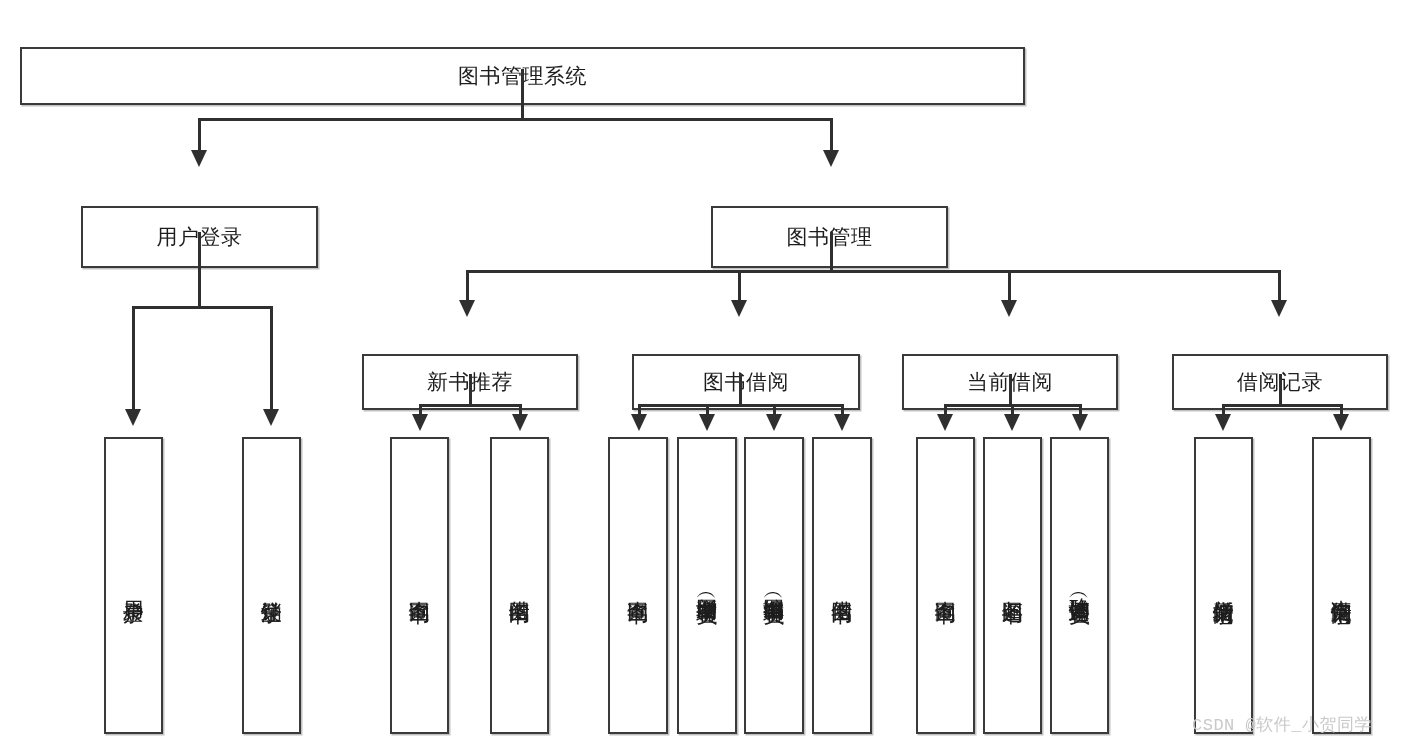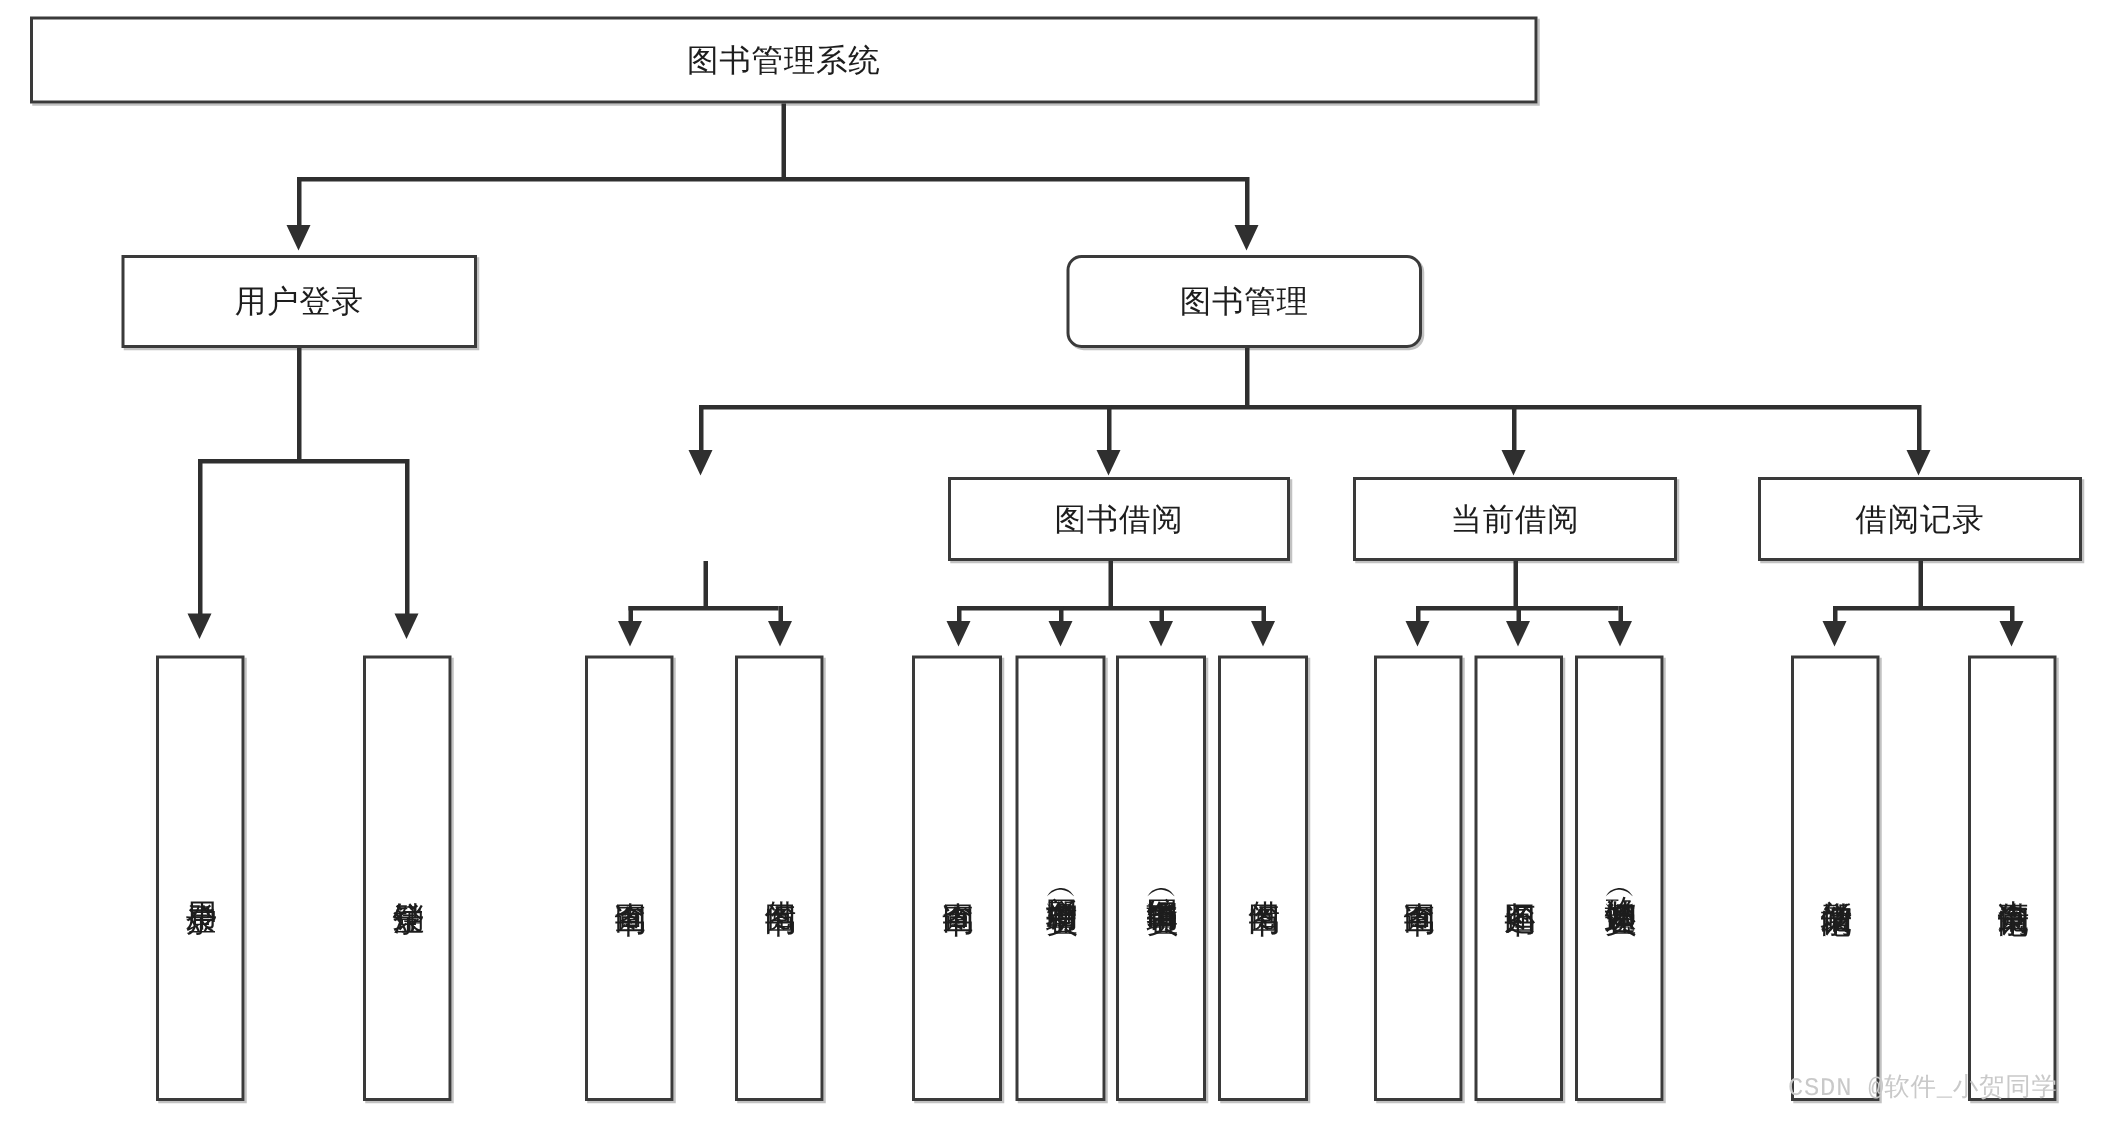--- a/index.html
+++ b/index.html
@@ -25,20 +25,21 @@
     background: #ffffff;
     display: flex;
     align-items: center;
     justify-content: center;
     color: #1d1d1d;
     box-shadow: 1.5px 1.5px 0 rgba(120,120,120,0.45);
   }
   .node.horiz {
     font-size: 21px;
     letter-spacing: 0.5px;
+    margin-top: 36px;
   }
   .node.vert {
     writing-mode: vertical-rl;
     text-orientation: upright;
     font-size: 21px;
     line-height: 1.12;
     letter-spacing: 1px;
     padding: 6px 0;
     white-space: nowrap;
   }
@@ -85,21 +86,21 @@
 
   <div class="edge v" style="left:198px; top:118px; height:34px;"></div>
   <div class="arrow" style="left:191px; top:150px;"></div>
 
   <div class="edge v" style="left:830px; top:118px; height:34px;"></div>
   <div class="arrow" style="left:823px; top:150px;"></div>
 
   <div class="node horiz" style="left:81px; top:170px; width:237px; height:62px;">
     <span>用户登录</span>
   </div>
-  <div class="node horiz" style="left:711px; top:170px; width:237px; height:62px;border-radius:10px;">
+  <div class="node horiz" style="left:711px; top:170px; width:237px; height:62px;">
     <span>图书管理</span>
   </div>
 
   <div class="edge v" style="left:198px; top:232px; height:76px;"></div>
   <div class="edge h" style="left:132px; top:306px; width:138px;"></div>
   <div class="edge v" style="left:132px; top:306px; height:105px;"></div>
   <div class="arrow" style="left:125px; top:409px;"></div>
   <div class="edge v" style="left:270px; top:306px; height:105px;"></div>
   <div class="arrow" style="left:263px; top:409px;"></div>
 
@@ -107,20 +108,23 @@
   <div class="edge h" style="left:466px; top:270px; width:814px;"></div>
   <div class="edge v" style="left:466px; top:270px; height:32px;"></div>
   <div class="arrow" style="left:459px; top:300px;"></div>
   <div class="edge v" style="left:738px; top:270px; height:32px;"></div>
   <div class="arrow" style="left:731px; top:300px;"></div>
   <div class="edge v" style="left:1008px; top:270px; height:32px;"></div>
   <div class="arrow" style="left:1001px; top:300px;"></div>
   <div class="edge v" style="left:1278px; top:270px; height:32px;"></div>
   <div class="arrow" style="left:1271px; top:300px;"></div>
 
+  <div class="node horiz" style="left:362px; top:318px; width:216px; height:56px;">
+    <span>新书推荐</span>
+  </div>
   <div class="node horiz" style="left:632px; top:318px; width:228px; height:56px;">
     <span>图书借阅</span>
   </div>
   <div class="node horiz" style="left:902px; top:318px; width:216px; height:56px;">
     <span>当前借阅</span>
   </div>
   <div class="node horiz" style="left:1172px; top:318px; width:216px; height:56px;">
     <span>借阅记录</span>
   </div>
 

